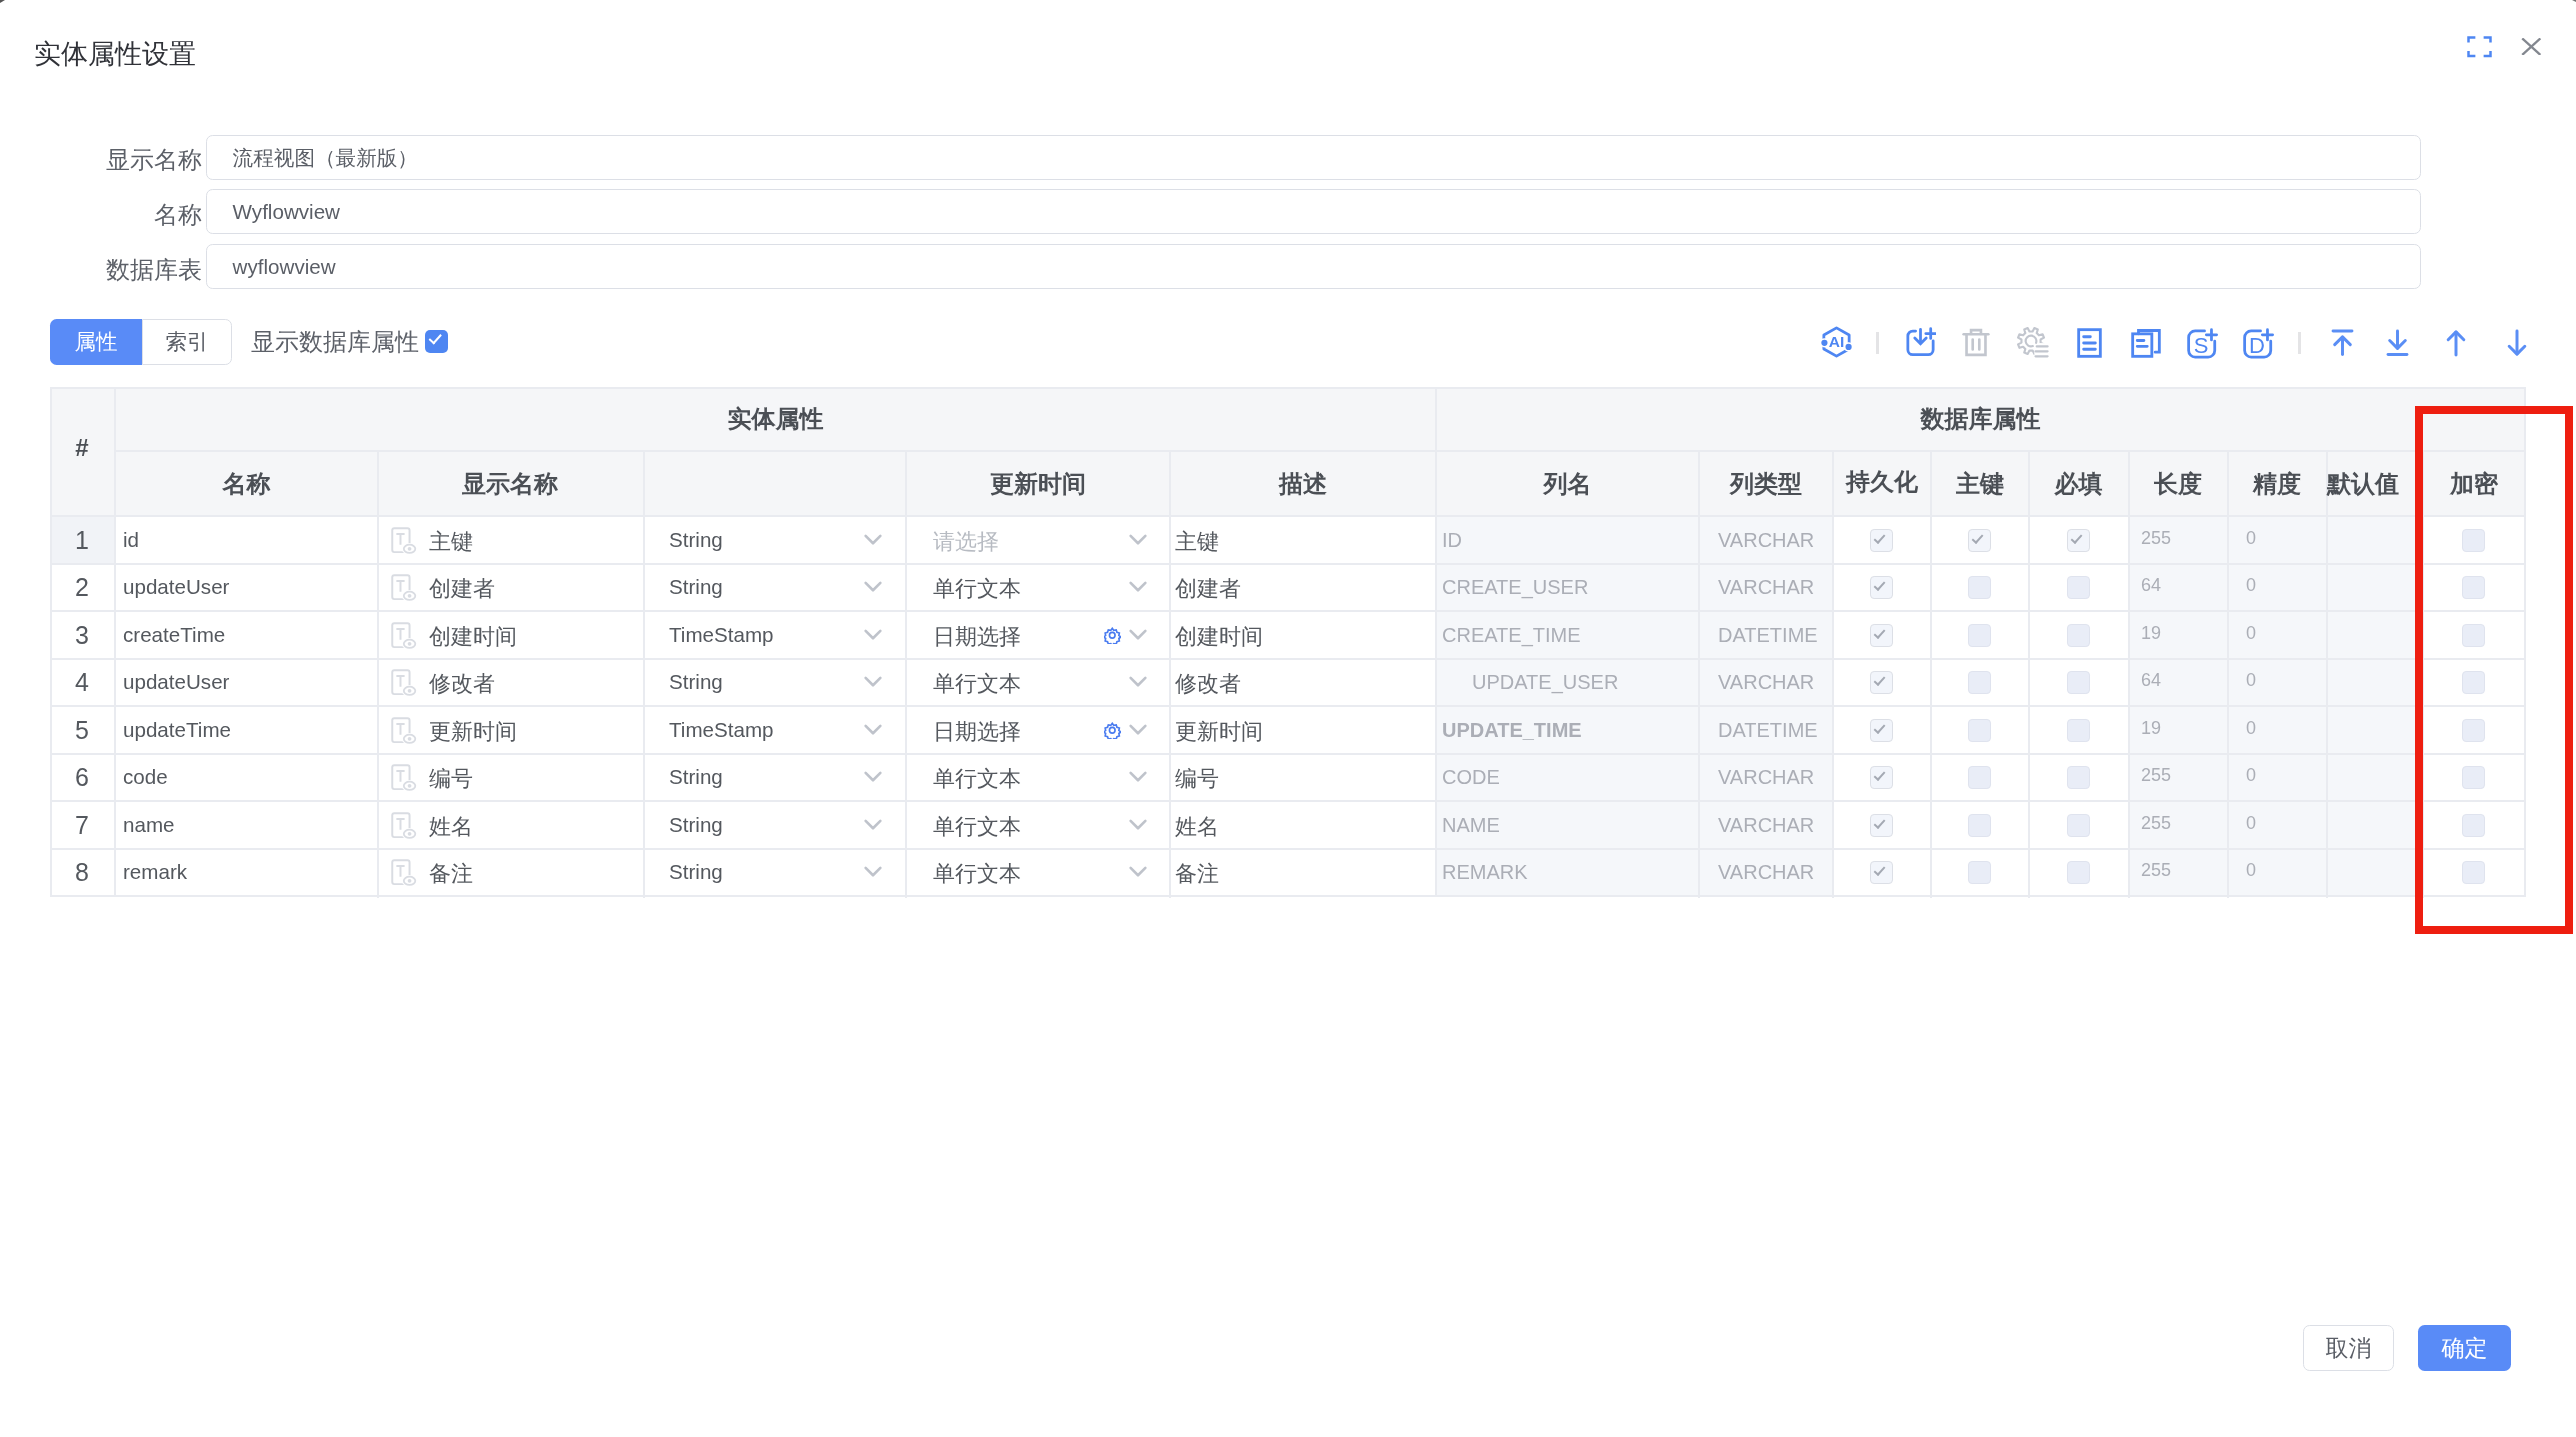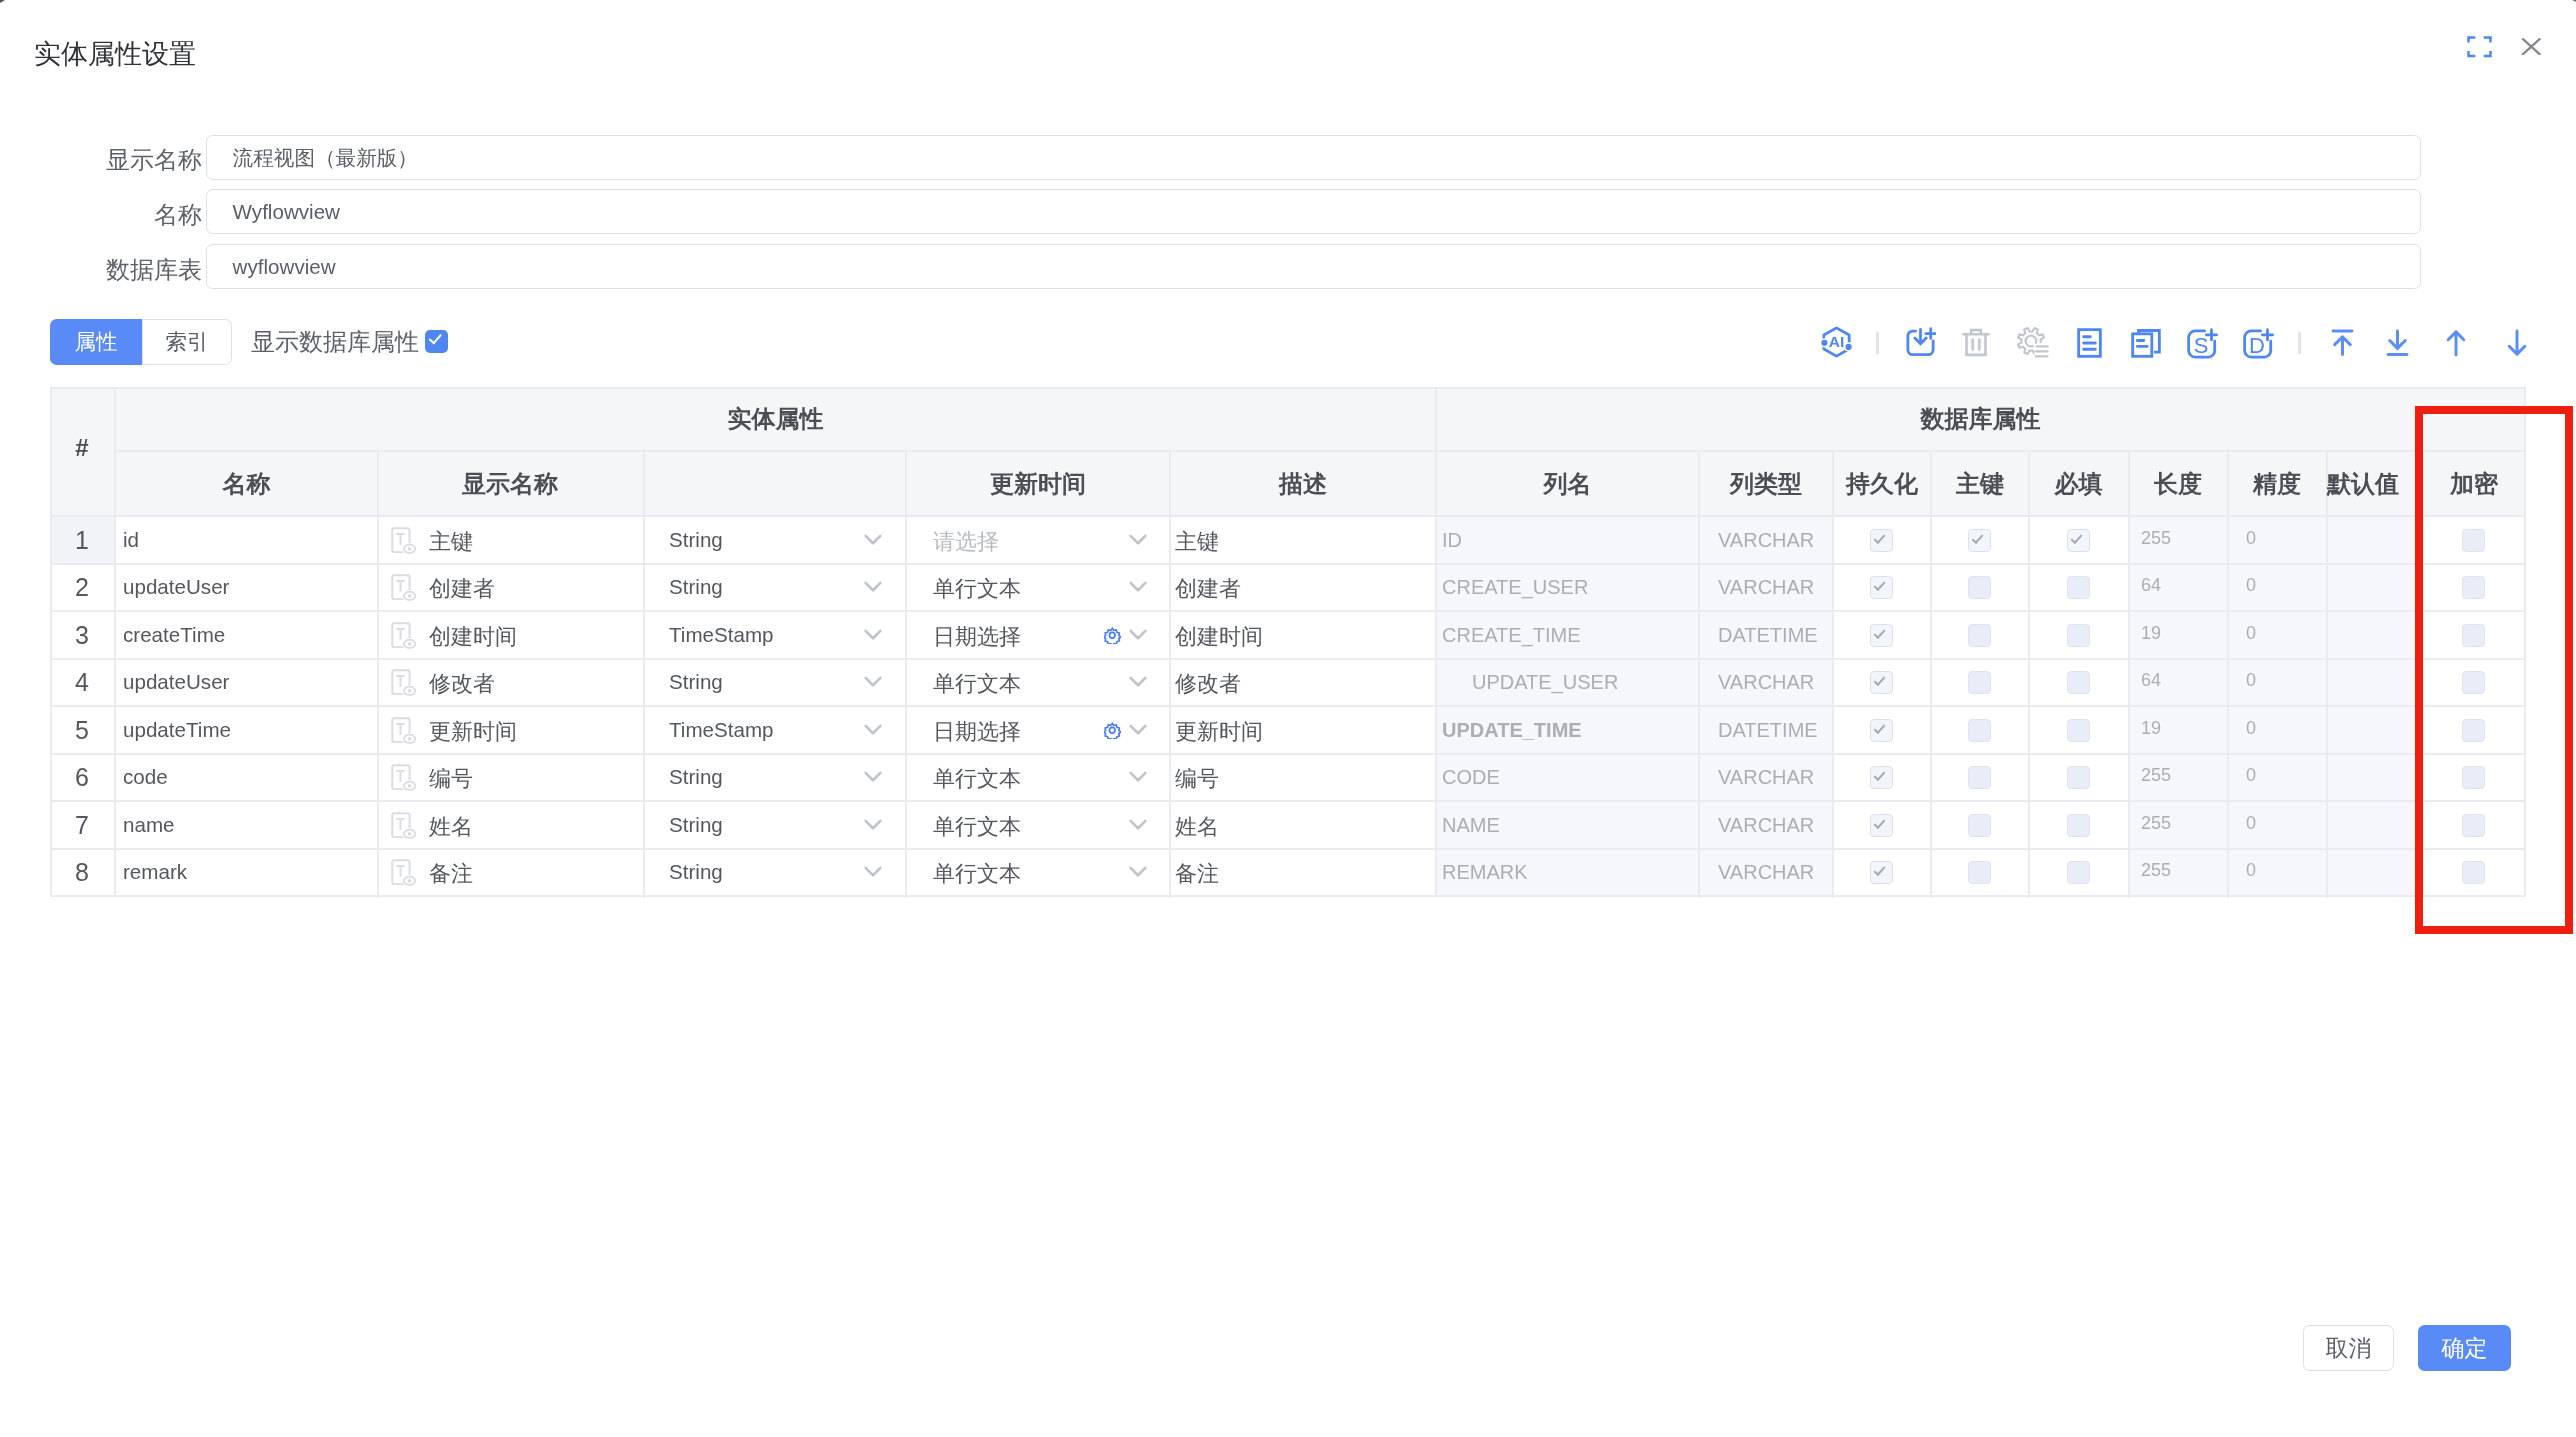--- a/index.html
+++ b/index.html
@@ -185,21 +185,21 @@
 <div class="hline" style="left:50px;top:895px;width:2475px;"></div>
 <div class="t hdrtxt" style="left:50px;top:387px;width:64px;height:122px;line-height:122px;text-align:center;">#</div>
 <div class="t hdrtxt" style="left:115px;top:387px;width:1321px;height:64px;line-height:64px;text-align:center;">实体属性</div>
 <div class="t hdrtxt" style="left:1436px;top:387px;width:1089px;height:64px;line-height:64px;text-align:center;">数据库属性</div>
 <div class="t hdrtxt" style="left:115px;top:451px;width:263px;height:65px;line-height:65px;text-align:center;">名称</div>
 <div class="t hdrtxt" style="left:377px;top:451px;width:266px;height:65px;line-height:65px;text-align:center;">显示名称</div>
 <div class="t hdrtxt" style="left:906px;top:451px;width:264px;height:65px;line-height:65px;text-align:center;">更新时间</div>
 <div class="t hdrtxt" style="left:1436px;top:451px;width:263px;height:65px;line-height:65px;text-align:center;">列名</div>
 <div class="t hdrtxt" style="left:1170px;top:451px;width:266px;height:65px;line-height:65px;text-align:center;">描述</div>
 <div class="t hdrtxt" style="left:1699px;top:451px;width:134px;height:65px;line-height:65px;text-align:center;">列类型</div>
-<div class="t hdrtxt" style="left:1833px;top:451px;width:98px;height:65px;line-height:65px;text-align:center;">持久化</div>
+<div class="t hdrtxt" style="left:1833px;top:451px;width:98px;height:65px;line-height:65px;text-align:center;font-family:Liberation Mono, monospace;">持久化</div>
 <div class="t hdrtxt" style="left:1931px;top:451px;width:98px;height:65px;line-height:65px;text-align:center;">主键</div>
 <div class="t hdrtxt" style="left:2029px;top:451px;width:99px;height:65px;line-height:65px;text-align:center;">必填</div>
 <div class="t hdrtxt" style="left:2128px;top:451px;width:100px;height:65px;line-height:65px;text-align:center;">长度</div>
 <div class="t hdrtxt" style="left:2228px;top:451px;width:98px;height:65px;line-height:65px;text-align:center;">精度</div>
 <div class="t hdrtxt" style="left:2327px;top:451px;width:97px;height:65px;line-height:65px;">默认值</div>
 <div class="t hdrtxt" style="left:2423px;top:451px;width:102px;height:65px;line-height:65px;text-align:center;">加密</div>
 <div class="t num" style="left:50px;top:516px;width:64px;height:48px;line-height:48px;text-align:center;">1</div>
 <div class="t celll" style="left:123px;top:528px;">id</div>
 <svg style="left:391px;top:527px" width="26.4" height="28" viewBox="0 0 32 34">
 <g fill="none" stroke="#d9dce2" stroke-width="2.4">

